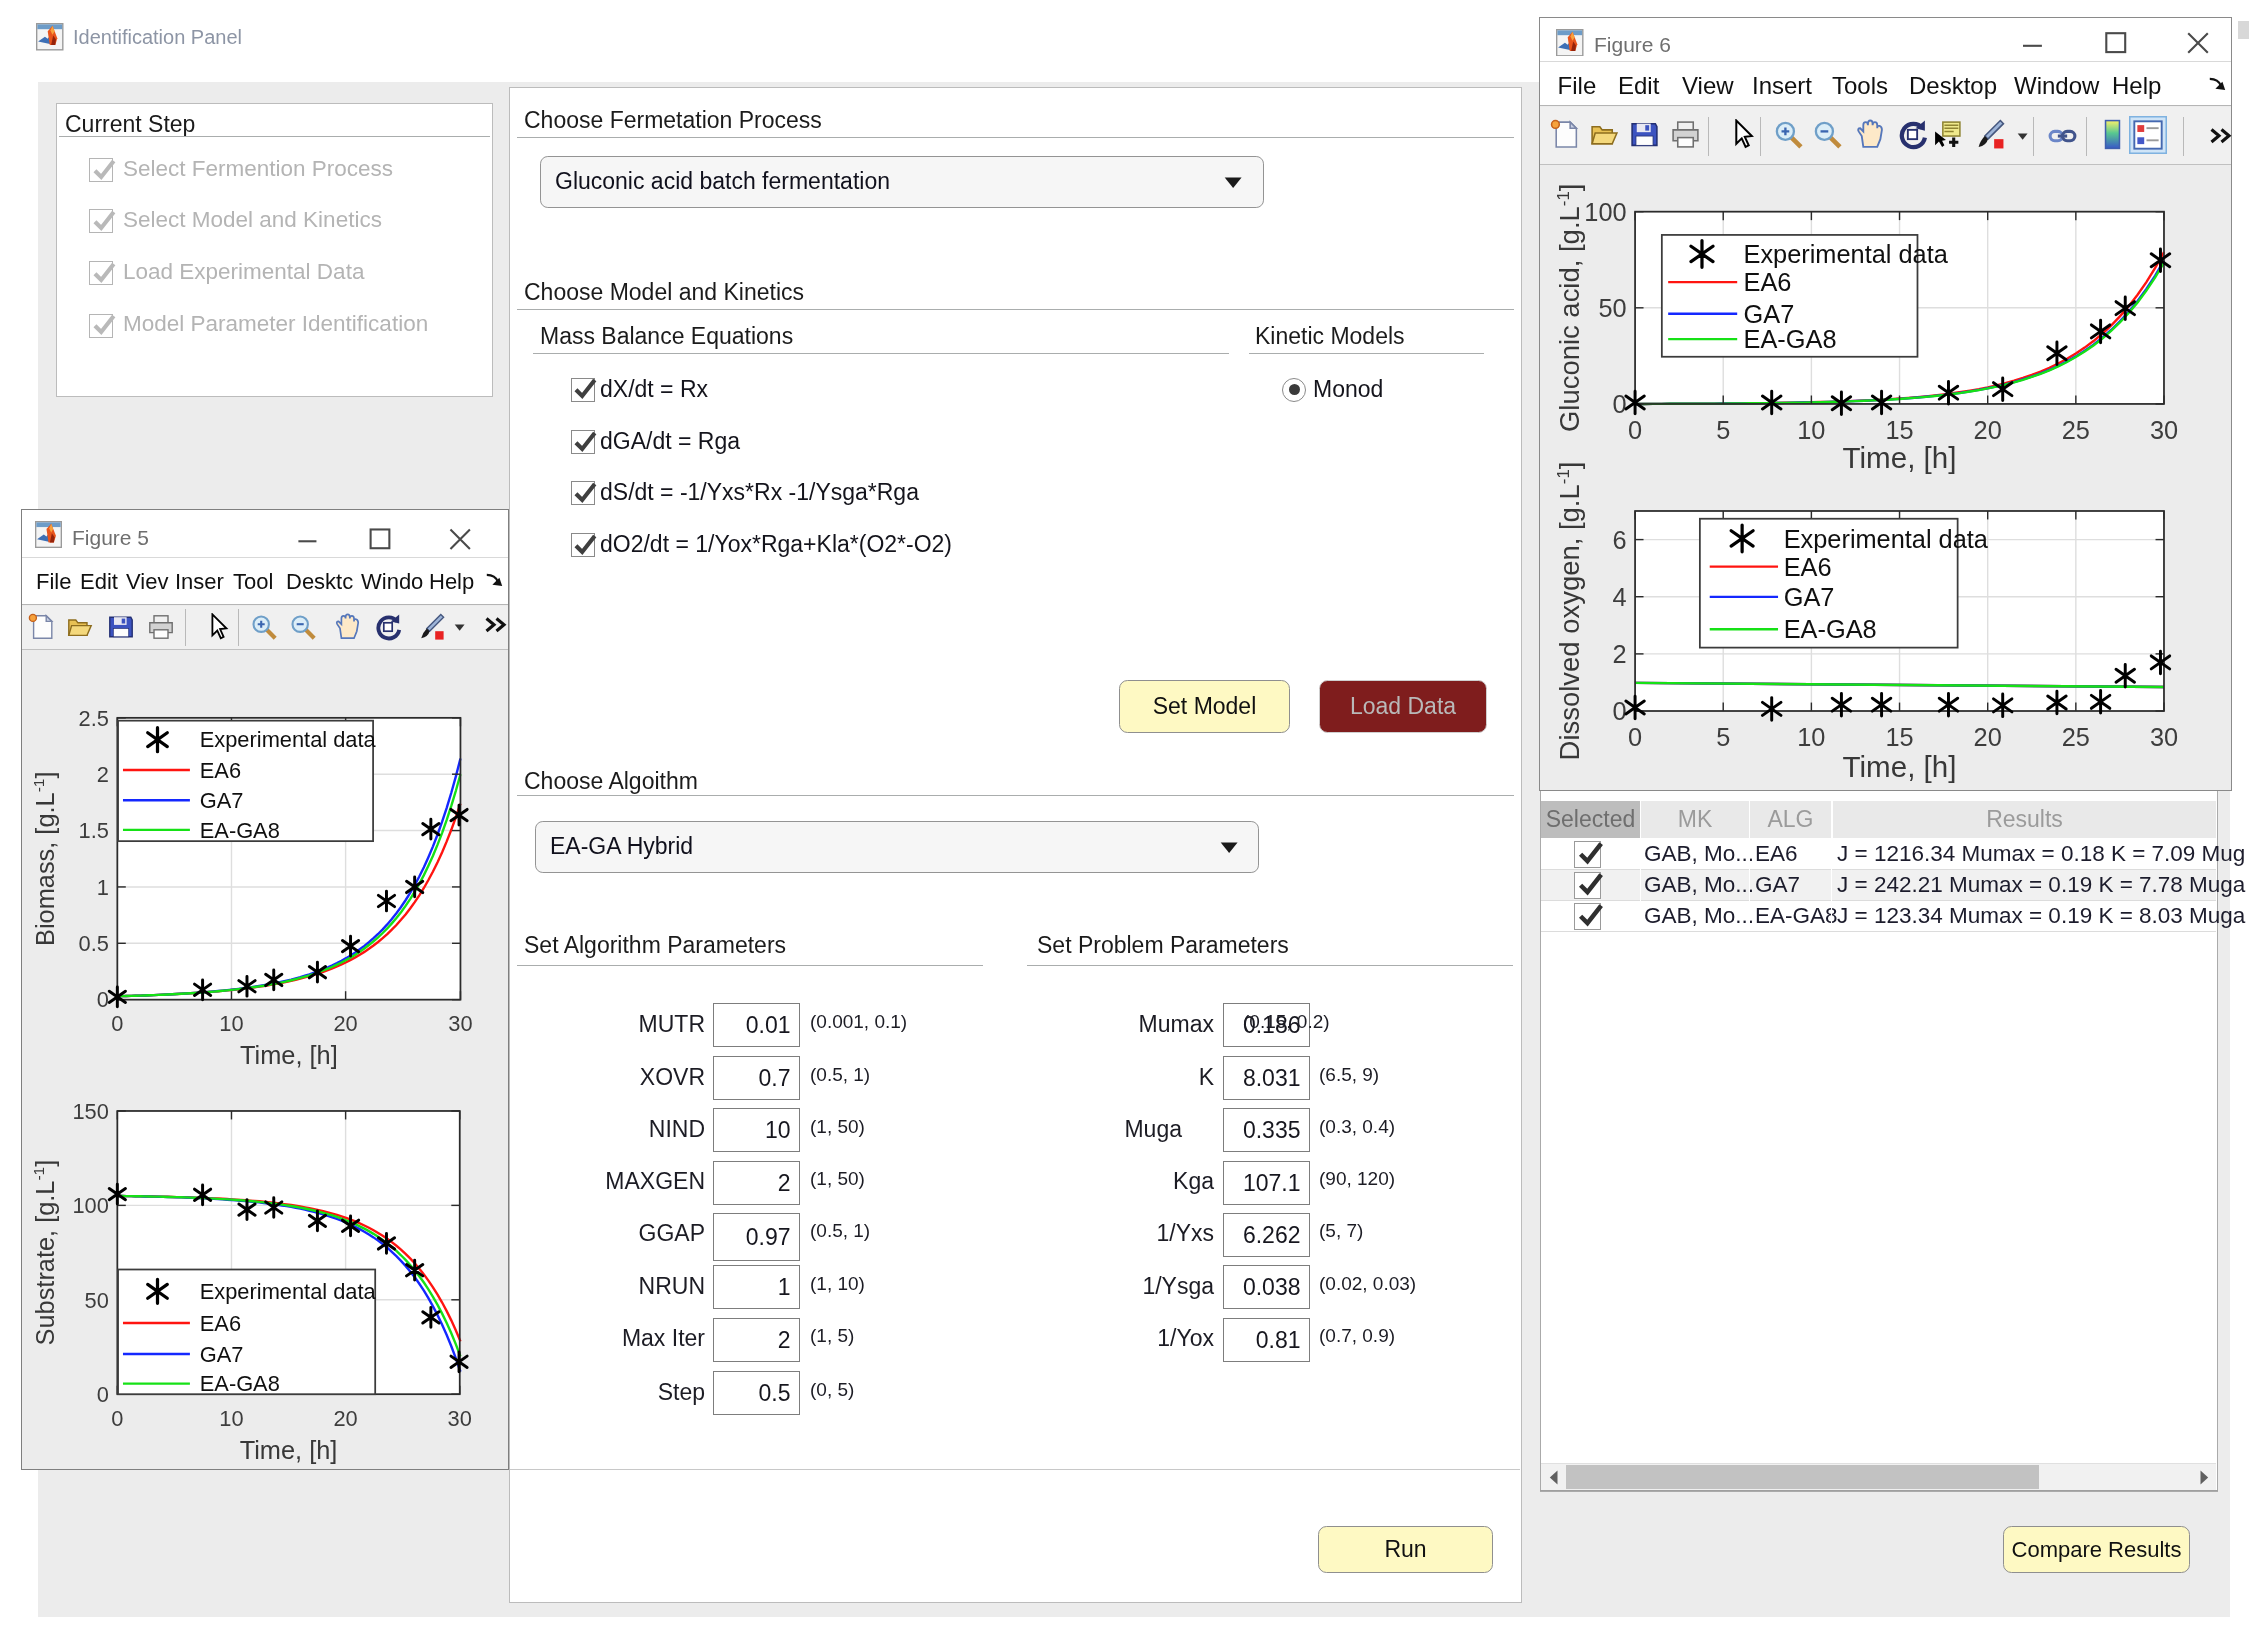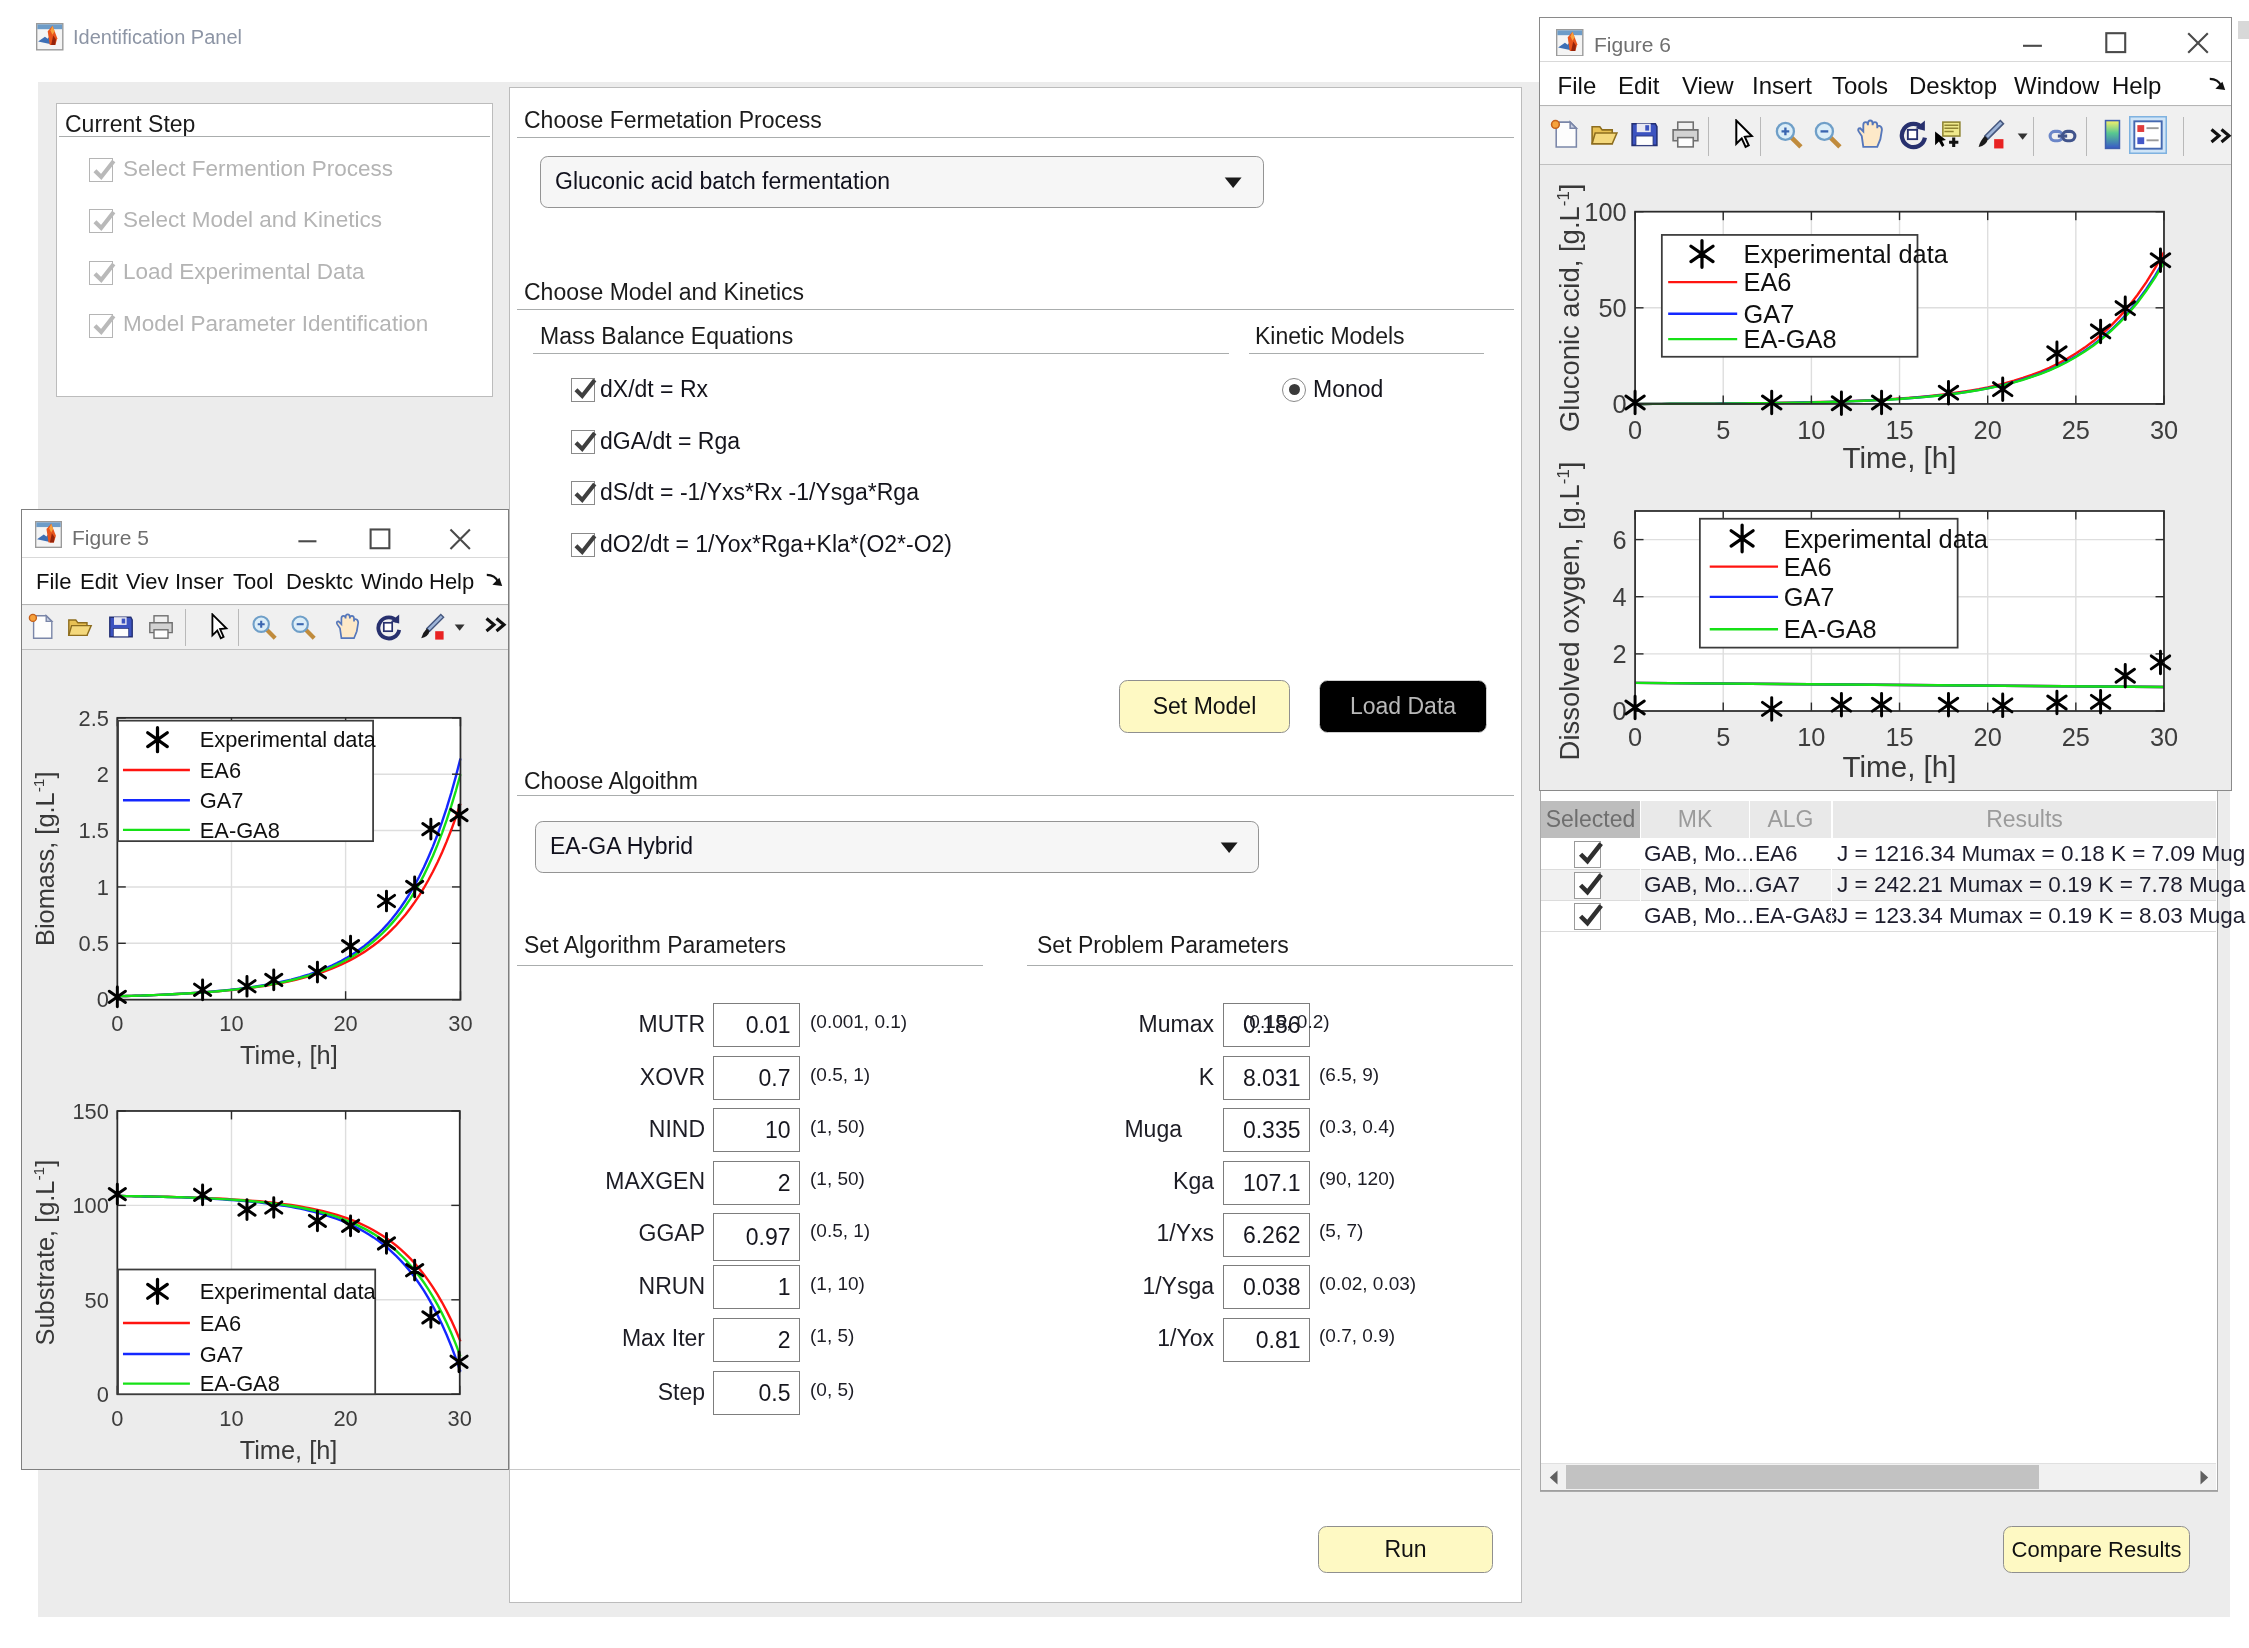--- a/index.html
+++ b/index.html
@@ -77,21 +77,21 @@
 <div class="lbl" style="left:600px;top:479px;color:#14141c;">dS/dt = -1/Yxs*Rx -1/Ysga*Rga</div>
 <div class="abs" style="left:571px;top:533px;width:24px;height:24px;background:#fff;border:1.4px solid #8a8a8a;box-sizing:border-box;"></div>
 <svg class="abs" style="left:569px;top:529px" width="32" height="32" viewBox="0 0 46 46">
     <path d="M10 24 L19 33 L37 10" fill="none" stroke="#3f3f3f" stroke-width="6"></path>
   </svg>
 <div class="lbl" style="left:600px;top:531px;color:#14141c;">dO2/dt = 1/Yox*Rga+Kla*(O2*-O2)</div>
 <div class="abs" style="left:1282px;top:378px;width:24px;height:24px;border:1.4px solid #8a8a8a;border-radius:50%;background:#fff;box-sizing:border-box;"></div>
 <div class="abs" style="left:1289px;top:384px;width:11.3px;height:11.3px;border-radius:50%;background:#3a3a3a;"></div>
 <div class="lbl" style="left:1313px;top:376px;color:#14141c;">Monod</div>
 <div class="btn" style="left:1119px;top:680px;width:171px;height:53px;">Set Model</div>
-<div class="btn" style="left:1319px;top:680px;width:168px;height:53px;background:#000000;border-color:#cfcfcf;color:#b9b9b9;">Load Data</div>
+<div class="btn" style="left:1319px;top:680px;width:168px;height:53px;background:#7f1d1d;border-color:#cfcfcf;color:#b9b9b9;">Load Data</div>
 <div class="lbl" style="left:524px;top:768px;">Choose Algoithm</div>
 <div class="hr" style="left:517px;top:795px;width:997px;"></div>
 <div class="abs" style="left:535px;top:821px;width:724px;height:52px;background:#f6f6f6;border:1.4px solid #949494;border-radius:7.8px;box-sizing:border-box;"></div>
 <div class="lbl" style="left:550px;top:833px;color:#10101c;">EA-GA Hybrid</div>
 <svg class="abs" style="left:1220px;top:841px" width="18.3" height="12.7" viewBox="0 0 26 18">
     <path d="M1 2 L25 2 L13 17 Z" fill="#1a1a1a"></path>
   </svg>
 <div class="lbl" style="left:524px;top:932px;">Set Algorithm Parameters</div>
 <div class="hr" style="left:517px;top:965px;width:466px;"></div>
 <div class="lbl" style="left:1037px;top:932px;">Set Problem Parameters</div>

